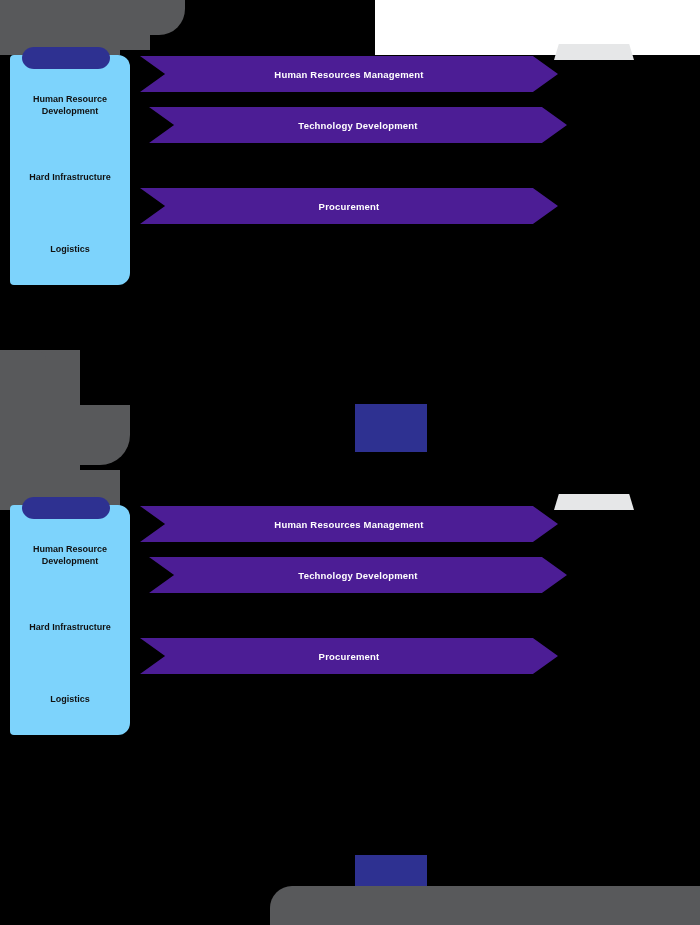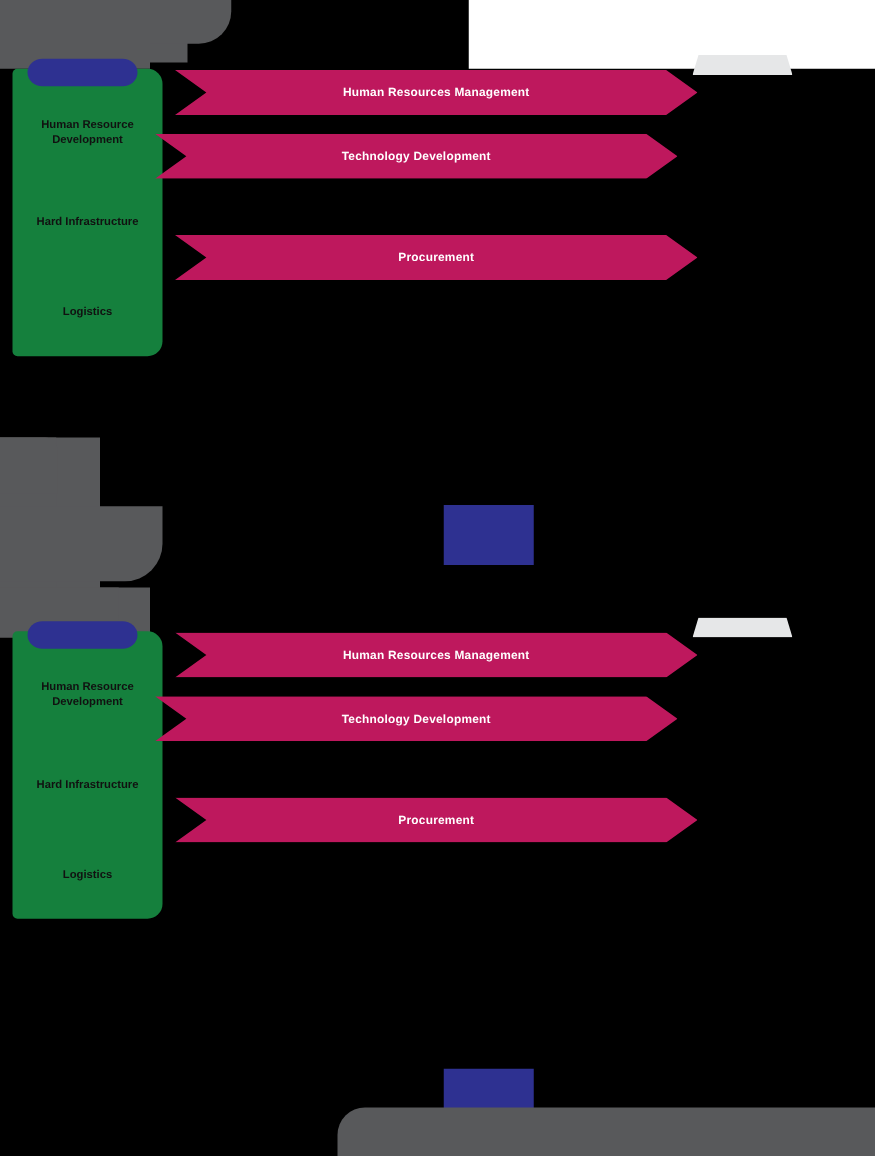--- a/index.html
+++ b/index.html
@@ -48,21 +48,21 @@
 
   
   .panel { position:absolute; left:0px; width:700px; }
   .panel-top { top:55px; height:230px; }
   .panel-bottom { top:505px; height:230px; }
 
   
   .sidebar {
     position:absolute; left:10px; top:0px;
     width:120px; height:230px;
-    background:#15803d;
+    background:#7dd3fc;
     border-top-right-radius:12px;
     border-bottom-right-radius:12px;
     border-top-left-radius:4px;
     border-bottom-left-radius:4px;
     display:flex; flex-direction:column;
   }
   .sidebar-item {
     flex:1;
     display:flex; align-items:center; justify-content:center;
     text-align:center;
@@ -77,33 +77,33 @@
     position:absolute; left:22px; top:-8px;
     width:88px; height:22px;
     background:#2E3191;
     border-radius:12px / 11px;
   }
 
   
   .band {
     position:absolute;
     height:36px;
-    background:#be185d;
+    background:#4c1d95;
     display:flex; align-items:center; justify-content:center;
     clip-path:polygon(0% 0%, 94% 0%, 100% 50%, 94% 100%, 0% 100%, 6% 50%);
   }
   .band-label {
     color:#FFFFFF;
     font-size:9.5px;
     font-weight:bold;
     letter-spacing:0.2px;
     white-space:nowrap;
   }
   .band-1 { left:140px; top:1px;   width:418px; }
-  .band-2 { left:124px; top:52px;  width:418px; }
+  .band-2 { left:149px; top:52px;  width:418px; }
   .band-3 { left:140px; top:133px; width:418px;align-items:center; }
 
   
   .navy-rect { position:absolute; background:#2E3191; }
   .nr-mid    { left:355px; top:404px; width:72px; height:48px; }
   .nr-bottom { left:355px; top:855px; width:72px; height:38px; }
 </style>
 </head>
 <body>
 

